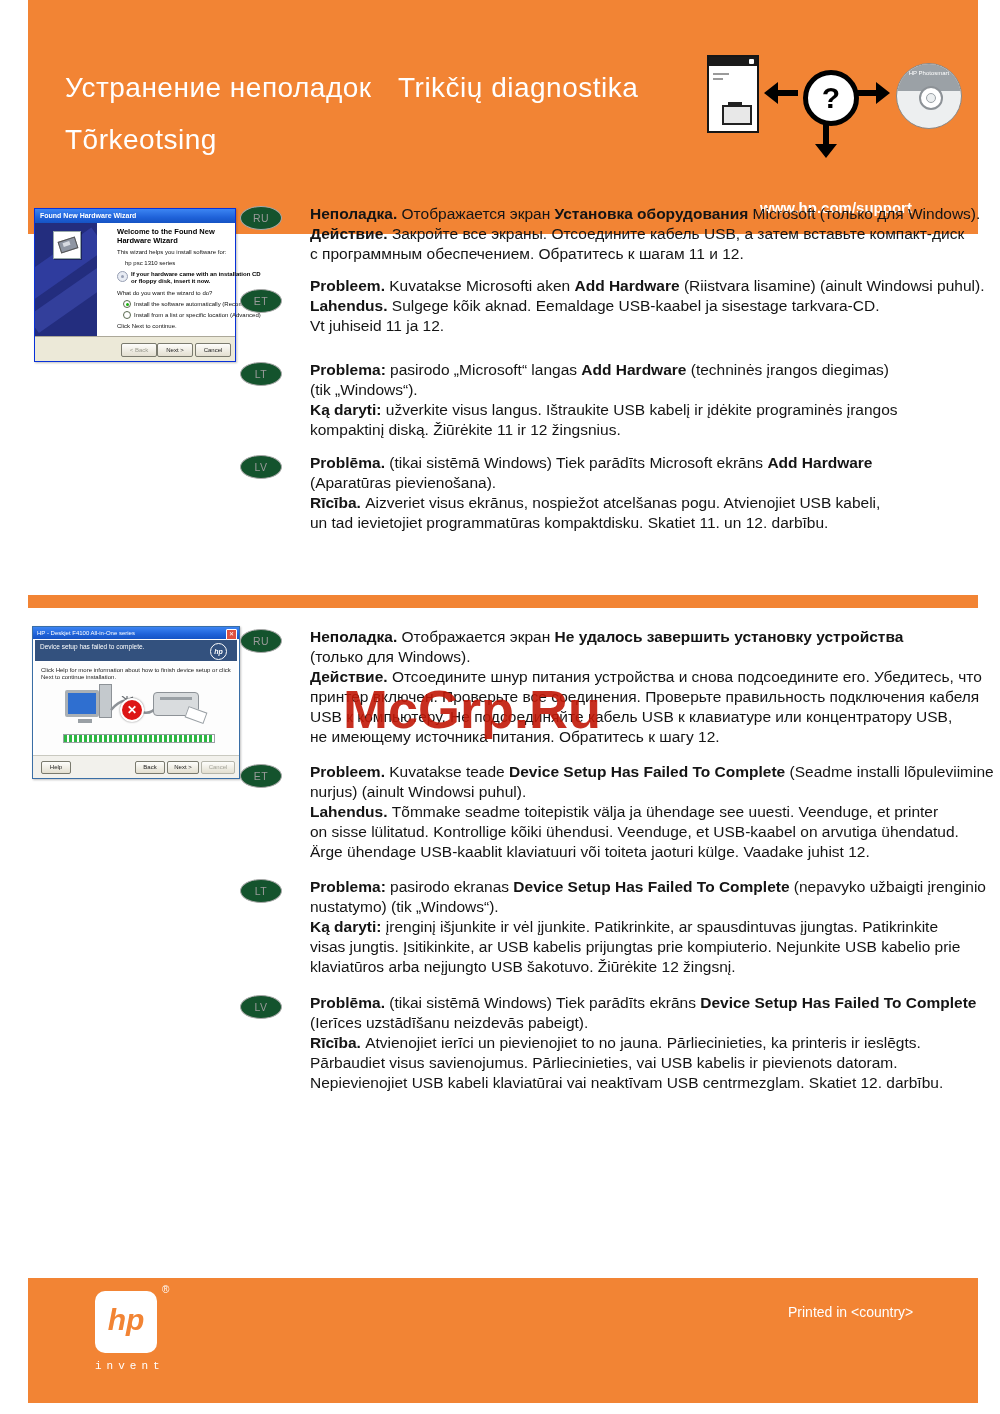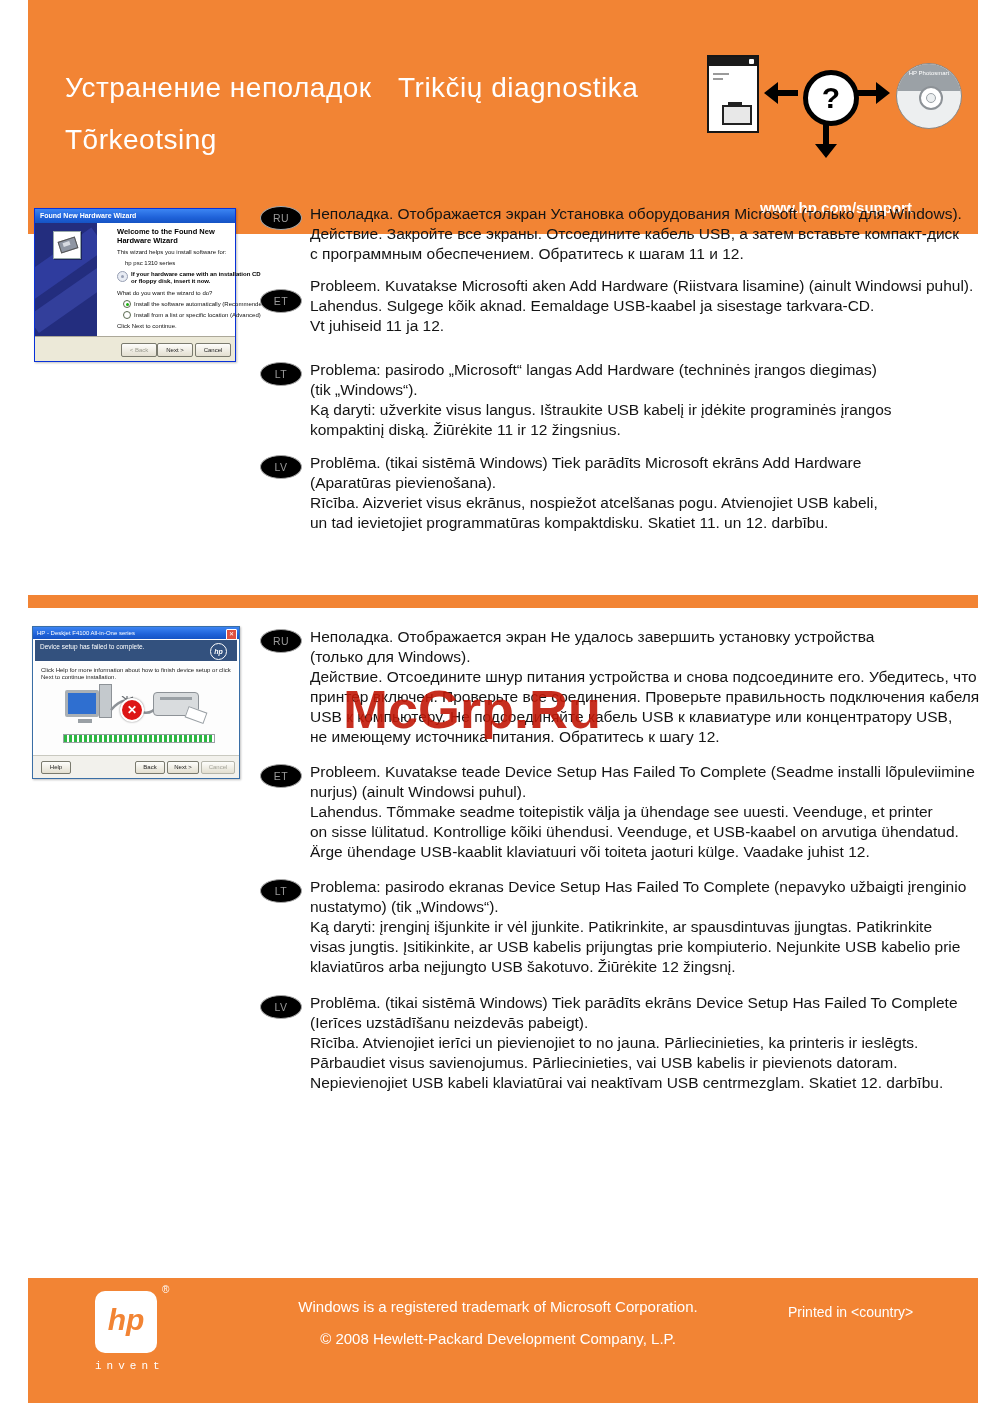--- a/index.html
+++ b/index.html
@@ -4,21 +4,21 @@
 <style>
   html,body{margin:0;padding:0;}
   body{
     width:1000px;height:1414px;
     background:#ffffff;
     font-family:"Liberation Sans", sans-serif;
     position:relative;
     -webkit-font-smoothing:antialiased;
   }
   .abs{position:absolute;}
-  .b{font-weight:normal;}
+  .b{font-weight:bold;}
 
   
   .header-block{
     left:28px;top:0;width:950px;height:234px;
     background:#F28434;
   }
   .hdr-title{
     color:#ffffff;font-size:28px;font-weight:normal;letter-spacing:0.5px;
     white-space:nowrap;
   }
@@ -46,23 +46,23 @@
     font-size:6px;text-align:center;padding-top:6px;box-sizing:border-box;}
   .cd-hole{position:absolute;left:50%;top:50%;width:20px;height:20px;margin:-10px 0 0 -10px;border-radius:50%;
     background:#fff;border:2px solid #8d9297;}
   .cd-hole:after{content:"";position:absolute;left:50%;top:50%;width:8px;height:8px;margin:-5px 0 0 -5px;border-radius:50%;border:1px solid #9aa0a5;background:#ECEff0;}
 
   
   .sep-bar{left:28px;width:950px;height:13px;background:#F28434;}
 
   
   .lang-badge{
-    left:260px;width:40px;height:22px;border:1.5px solid #A8A8A8;border-radius:50%;
+    left:240px;width:40px;height:22px;border:1.5px solid #A8A8A8;border-radius:50%;
     color:#9A9A9A;font-size:10.5px;display:flex;align-items:center;justify-content:center;
-    background:#000000;letter-spacing:0.5px;
+    background:#14532d;letter-spacing:0.5px;
   }
   .row-text{
     left:310px;width:668px;color:#141414;font-size:15.5px;line-height:20px;white-space:nowrap;
   }
 
   
   .xp-dlg{left:34px;top:208px;width:200px;height:152px;border:1px solid #0831D9;background:#fff;box-shadow:1px 1px 2px rgba(0,0,0,.25);}
   .xp-title{position:absolute;left:0;top:0;width:100%;height:14px;
     background:linear-gradient(180deg,#3C85F3,#1F62D9 60%,#1553C4);
     color:#fff;font-size:7px;font-weight:bold;line-height:14px;padding-left:5px;box-sizing:border-box;}
@@ -265,18 +265,14 @@
 <div class="abs row-text" style="top:993px;"><span class="b">Problēma. </span><span>(tikai sistēmā Windows) Tiek parādīts ekrāns </span><span class="b">Device Setup Has Failed To Complete</span><br><span>(Ierīces uzstādīšanu neizdevās pabeigt).</span><br><span class="b">Rīcība. </span><span>Atvienojiet ierīci un pievienojiet to no jauna. Pārliecinieties, ka printeris ir ieslēgts.</span><br><span>Pārbaudiet visus savienojumus. Pārliecinieties, vai USB kabelis ir pievienots datoram.</span><br><span>Nepievienojiet USB kabeli klaviatūrai vai neaktīvam USB centrmezglam. Skatiet 12. darbību.</span></div>
 
 <div class="abs watermark">McGrp.Ru</div>
 
 <div class="abs footer-block">
   <div class="hp-logo-box">
     <span class="hp-logo-text">hp</span>
   </div>
   <div class="hp-logo-reg">®</div>
   <div class="hp-invent">invent</div>
-  <div class="ft-center">
-    <div>Windows is a registered trademark of Microsoft Corporation.</div>
-    <div class="ft-line2">© 2008 Hewlett-Packard Development Company, L.P.</div>
-  </div>
   <div class="ft-right">Printed in &lt;country&gt;</div>
 </div>
 
 </body></html>

